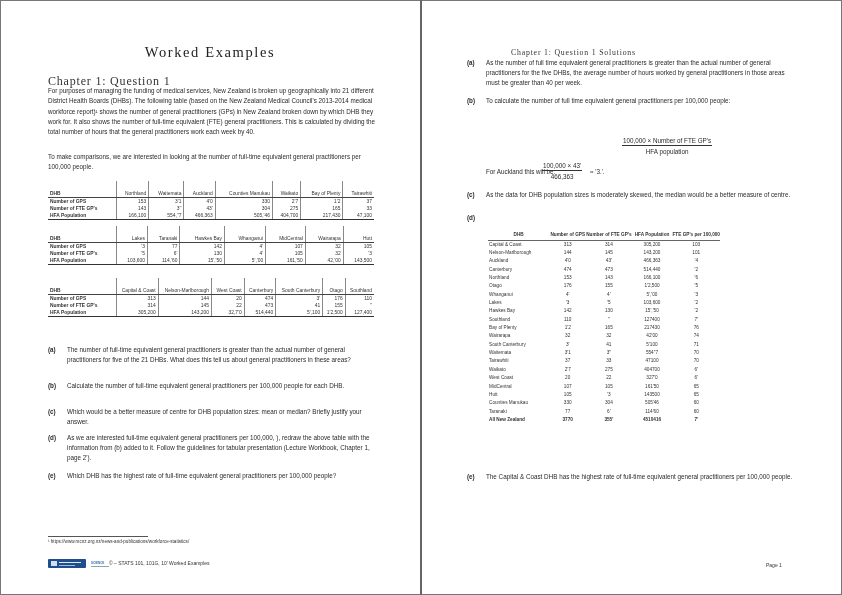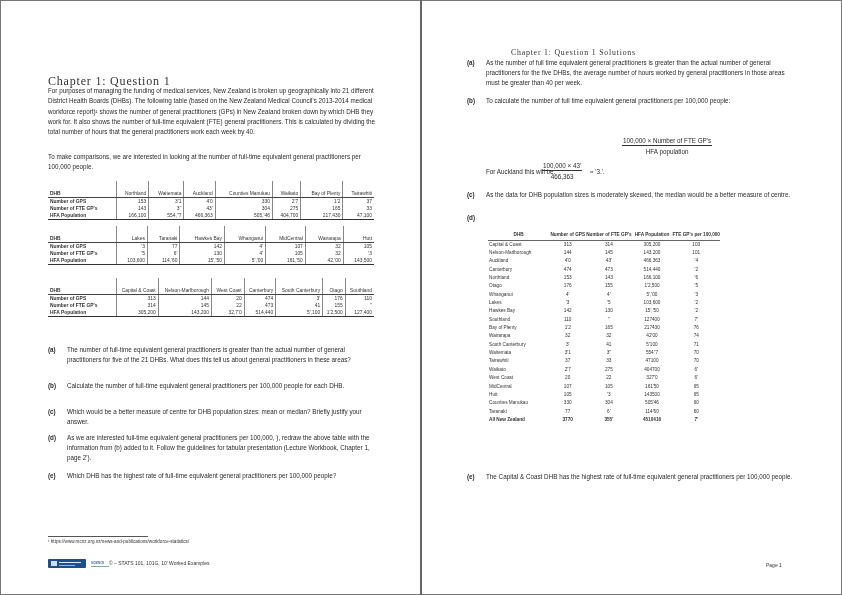--- a/index.html
+++ b/index.html
@@ -47,20 +47,21 @@
   table.sol tr.hdr td { font-weight: bold; vertical-align: bottom; line-height: 6px; height: 16px; padding-bottom: 2px; border-bottom: 0.8px solid #666; }
   table.sol tr.total td { font-weight: bold; }
 </style>
 </head>
 <body>
 
 <div class="frame"></div>
 <div class="divider"></div>
 
 <div class="page left">
+  <div class="title">Worked Examples</div>
   <div class="chap" style="left:48px; top:74px;">Chapter 1: Question 1</div>
   <div class="para" style="left:48px; top:86px; width:330px;">For purposes of managing the funding of medical services, New Zealand is broken up geographically into 21 different District Health Boards (DHBs). The following table (based on the New Zealand Medical Council's 2013-2014 medical workforce report)¹ shows the number of general practitioners (GPs) in New Zealand broken down by which DHB they work for. It also shows the number of full-time equivalent (FTE) general practitioners. This is calculated by dividing the total number of hours that the general practitioners work each week by 40.</div>
   <div class="para" style="left:48px; top:152px; width:330px;">To make comparisons, we are interested in looking at the number of full-time equivalent general practitioners per 100,000 people.</div>
 
   <table class="dhb" style="left:48px; top:181px; width:326px;">
     <tbody>
         <tr class="hdr">
       <td class="lbl">DHB</td>
       <td>Northland</td>
       <td>Waitemata</td>

